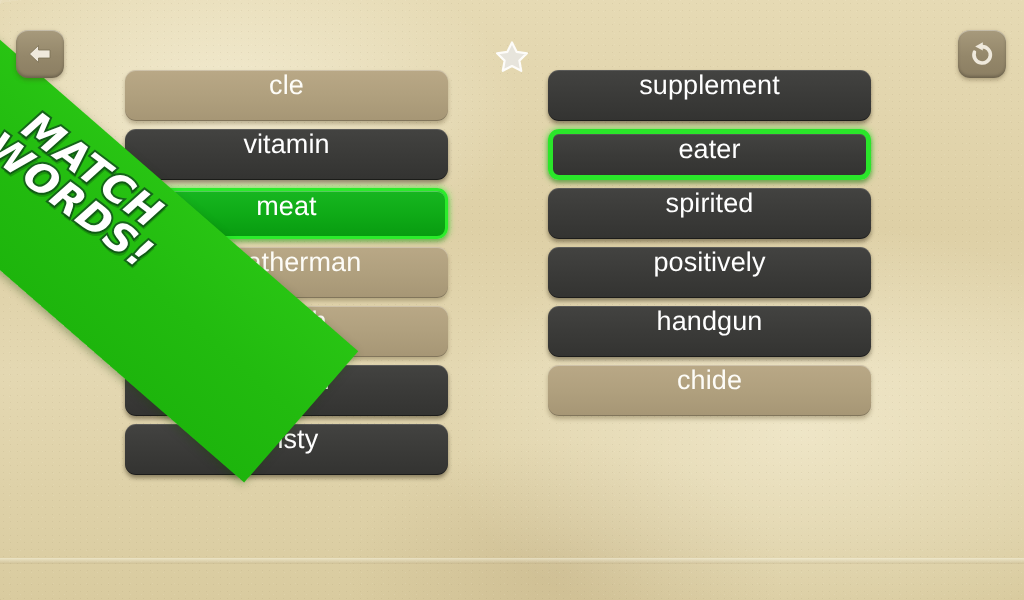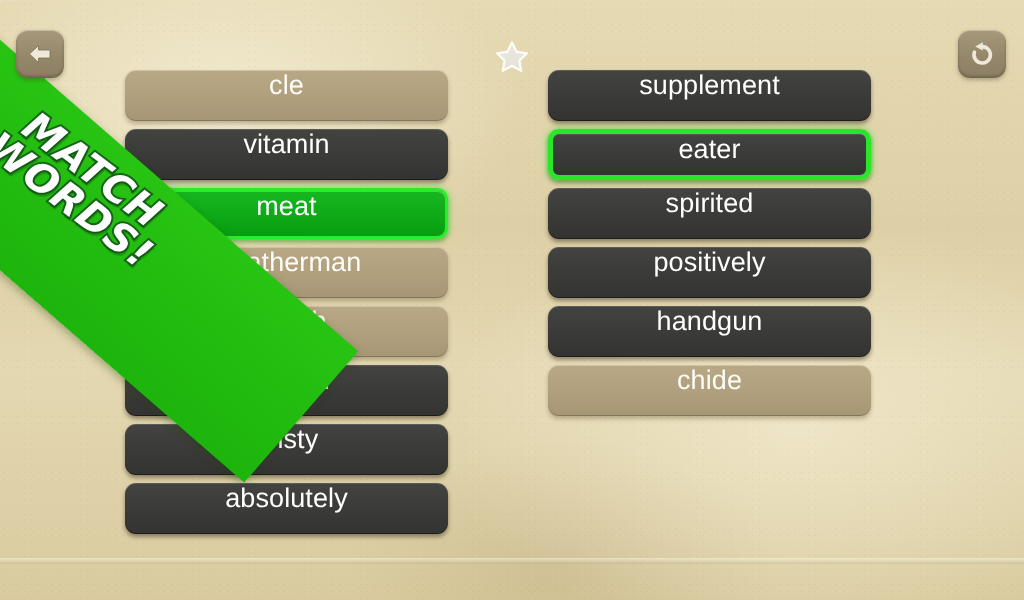--- a/index.html
+++ b/index.html
@@ -226,23 +226,20 @@
       </div>
       <div class="tile tan">
         <span>punish</span>
       </div>
       <div class="tile dark">
         <span>vitamin</span>
       </div>
       <div class="tile dark">
         <span>feisty</span>
       </div>
-      <div class="tile dark">
-        <span>absolutely</span>
-      </div>
     </div>
 
   <div id="col-right" class="column">
       <div class="tile dark">
         <span>supplement</span>
       </div>
       <div class="tile green-outline">
         <span>eater</span>
       </div>
       <div class="tile dark">

